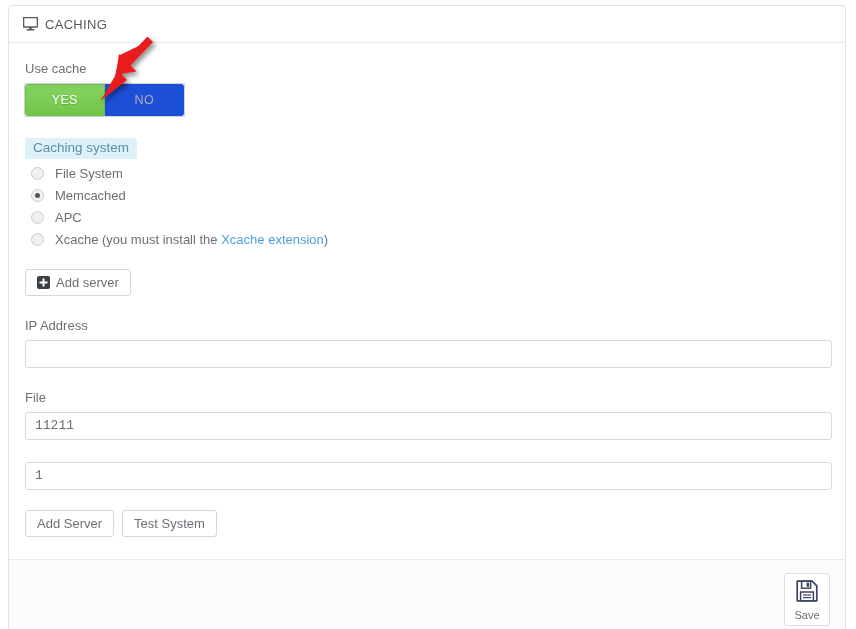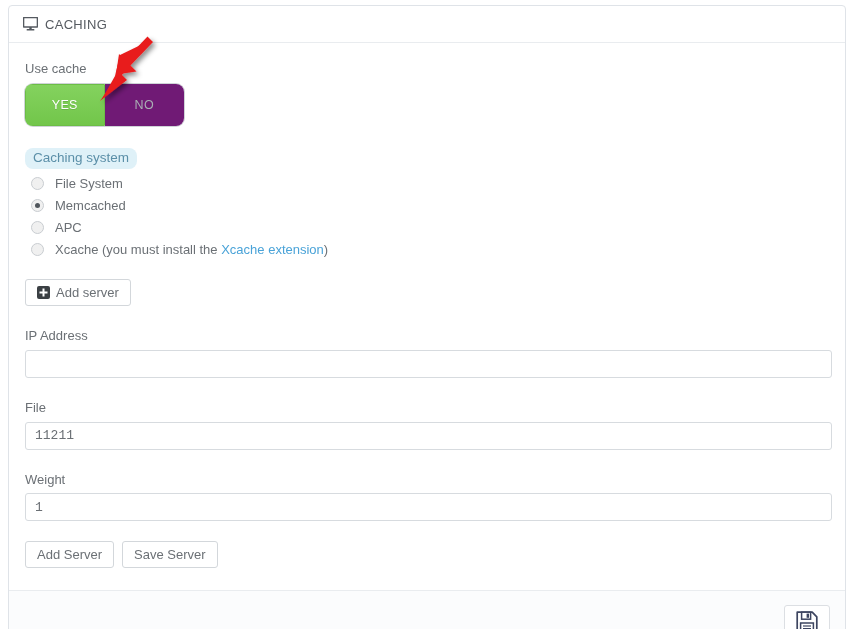--- a/index.html
+++ b/index.html
@@ -60,25 +60,25 @@
 
   
   .field-label {
     font-size: 13px;
     color: #6b7075;
     margin-bottom: 7px;
     line-height: 1.2;
   }
   .switch {
     display: inline-flex;
-    border-radius: 8px;
+    border-radius: 1px;
     overflow: hidden;
     box-shadow: 0 0 0 1px #cfd3d7;
     width: 159px;
-    height: 42px;
+    height: 32px;
     text-align: right;
   }
   .switch-opt {
     flex: 1 1 50%;
     display: flex;
     align-items: center;
     justify-content: center;
     font-size: 12.5px;
     letter-spacing: 0.4px;
     cursor: pointer;
@@ -87,36 +87,36 @@
   }
   .switch-opt.on {
     background: #7ccd54;
     background-image: linear-gradient(#84d25e, #72c64a);
     color: #ffffff;
     border: 1px solid #6cbd46;
     border-radius: 3px 0 0 3px;
     text-shadow: 0 1px 0 rgba(0,0,0,.12);
   }
   .switch-opt.off {
-    background: #701a75;
+    background: #1d4ed8;
     color: #a9afb4;
     border-radius: 0 3px 3px 0;
   }
 
   
   .subsection {
     margin-top: 22px;
   }
   .legend-chip {
     display: inline-block;
     background: #dff1f8;
     color: #5b8fa8;
     font-size: 13.5px;
     padding: 3px 8px 4px 8px;
-    border-radius: 8px;
+    border-radius: 2px;
     line-height: 1.1;
   }
   .radio-list { margin-top: 8px; }
   .radio-row {
     display: flex;
     height: 22px;
     font-size: 13px;
     color: #6b7075;
   }
   .radio-mark {
@@ -306,27 +306,26 @@
         <div class="field-label">IP Address</div>
         <input class="text-input" type="text" value="" style="">
       </div>
 
       <div class="form-group">
         <div class="field-label">File</div>
         <input class="text-input" type="text" value="11211" style="">
       </div>
 
       <div class="form-group">
-        <div class="field-label">Weight</div>
         <input class="text-input" type="text" value="1" style="">
       </div>
 
       <div class="btn-row">
         <button class="btn" type="button">Add Server</button>
-        <button class="btn" type="button">Save Server</button>
+        <button class="btn" type="button">Test System</button>
       </div>
 
     </div>
 
     <div class="panel-footer">
       <div class="save-btn">
         <span>
           <svg width="24" height="24" viewBox="0 0 24 24" xmlns="http://www.w3.org/2000/svg">
             <path d="M2.2 2.2 H17.2 L21.8 6.8 V21.8 H2.2 Z" fill="#ffffff" stroke="#3d4560" stroke-width="1.7" stroke-linejoin="round"></path>
             <rect x="6.6" y="2.2" width="9" height="7" fill="#ffffff" stroke="#3d4560" stroke-width="1.5"></rect>

